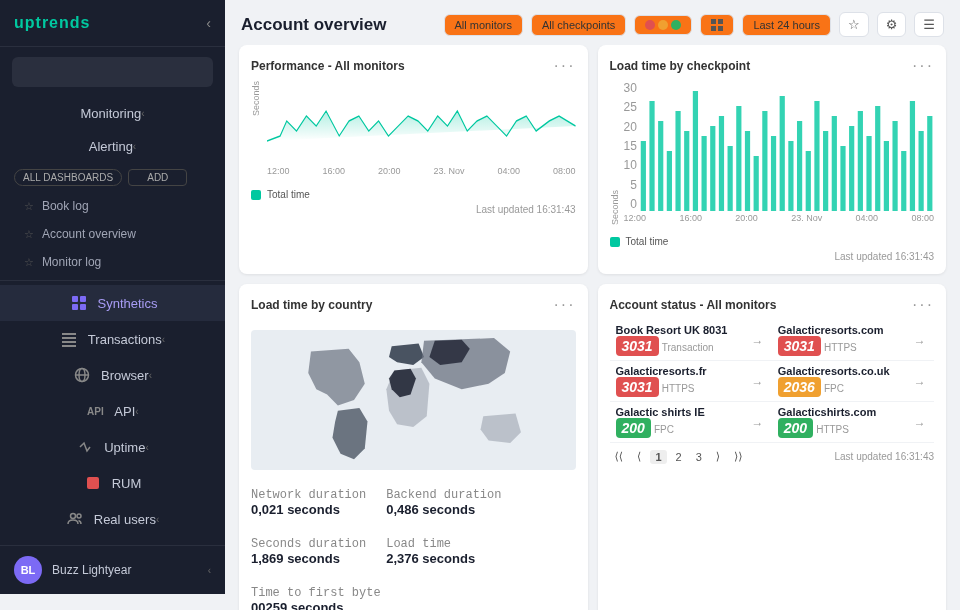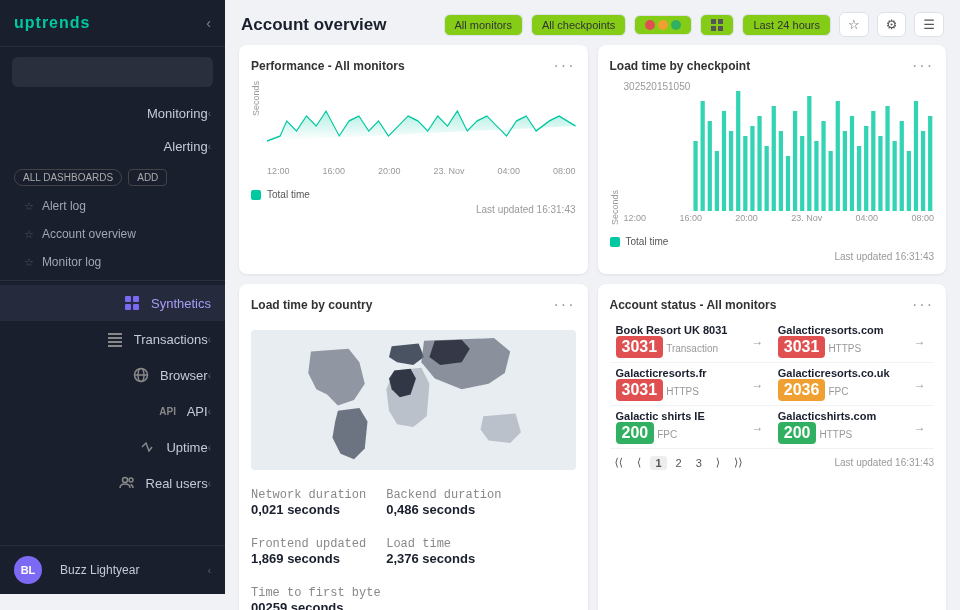--- a/index.html
+++ b/index.html
@@ -36,21 +36,21 @@
     }
     .sidebar-search {
       margin: 10px 12px;
       background: #2a2f3e;
       border-radius: 6px;
       height: 30px;
     }
     .sidebar-nav-item {
       display: flex;
       align-items: center;
-      justify-content: flex-end;
+      justify-content: center;
       padding: 9px 14px;
       cursor: pointer;
       color: #c5cad8;
       font-size: 13px;
     }
     .sidebar-nav-item .left { display: flex; align-items: center; gap: 10px; }
     .nav-icon { width: 18px; height: 18px; display: flex; align-items: center; justify-content: center; font-size: 14px; flex-shrink: 0; }
     .nav-icon.synthetics-icon { color: #7c6af5; }
     .nav-icon.rum-icon { color: #e05050; }
     .nav-chevron { font-size: 10px; color: #666; }
@@ -63,21 +63,21 @@
       color: #a0a5b5;
       font-size: 12px;
     }
     .sidebar-sub-item .star-icon { font-size: 11px; color: #555; }
     .sidebar-footer {
       margin-top: auto;
       border-top: 1px solid #2a2f3e;
       padding: 10px 14px;
       display: flex;
       align-items: center;
-      gap: 18px;
+      gap: 10px;
       cursor: pointer;
     }
     .avatar-circle {
       width: 28px; height: 28px;
       border-radius: 50%;
       background: #7c6af5;
       display: flex;
       align-items: center;
       justify-content: center;
       color: white;
@@ -100,21 +100,21 @@
       color: #aaa;
       cursor: pointer;
       background: transparent;
     }
     .add-btn {
       background: transparent;
       border: 1px solid #444;
       border-radius: 4px;
       color: #aaa;
       font-size: 10px;
-      padding: 2px 8px;
+      padding: 2px 18px;
       cursor: pointer;
     }
     .nav-item-active {
       color: #a89cf5 !important;
       padding-left: 16px;
     }
 
     
     #main {
       flex: 1;
@@ -125,21 +125,21 @@
     .main-topbar {
       display: flex;
       align-items: center;
       justify-content: space-between;
       padding: 12px 16px 8px;
       background: #f0f2f5;
     }
     .page-title { font-size: 17px; font-weight: 600; color: #1a1f2e; }
     .topbar-controls { display: flex; align-items: center; gap: 8px; }
     .ctrl-btn {
-      background: #84cc16;
+      background: #f97316;
       border: 1px solid #dde1e8;
       border-radius: 6px;
       padding: 4px 10px;
       font-size: 11px;
       color: #333;
       cursor: pointer;
       display: flex;
       align-items: center;
       gap: 4px;
     }
@@ -196,23 +196,24 @@
 
     
     .status-table { width: 100%; border-collapse: collapse; }
     .status-table td { padding: 4px 6px; font-size: 11px; }
     .status-table tr { border-bottom: 1px solid #f0f2f5; }
     .monitor-name { font-weight: 600; color: #1a1f2e; font-size: 11px; }
     .status-badge {
       display: inline-block;
       padding: 2px 6px;
       border-radius: 4px;
-      font-size: 16px;
+      font-size: 14px;
       font-weight: 700;
       color: white;
+      font-style: italic;
     }
     .badge-red { background: #e05050; }
     .badge-orange { background: #f0a030; }
     .badge-green { background: #30b060; }
     .monitor-type { color: #999; font-size: 10px; }
     .arrow-icon { color: #999; font-size: 12px; }
     .pagination { display: flex; align-items: center; gap: 4px; font-size: 11px; color: #555; margin-top: 6px; }
     .page-btn { cursor: pointer; padding: 1px 5px; border-radius: 3px; }
     .page-btn.active { background: #eee; font-weight: 600; }
 
@@ -242,21 +243,21 @@
     <span class="nav-chevron">‹</span>
   </div>
 
   <div class="dashboards-toolbar">
     <button class="dash-btn">ALL DASHBOARDS</button>
     <button class="add-btn">ADD</button>
   </div>
 
   <div class="sidebar-sub-item">
     <span class="star-icon">☆</span>
-    <span>Alert log</span>
+    <span>Book log</span>
   </div>
   <div class="sidebar-sub-item">
     <span class="star-icon">☆</span>
     <span>Account overview</span>
   </div>
   <div class="sidebar-sub-item">
     <span class="star-icon">☆</span>
     <span>Monitor log</span>
   </div>
 
@@ -318,20 +319,30 @@
       <span class="nav-icon">
         <svg width="16" height="16" viewBox="0 0 16 16" fill="none" stroke="#888" stroke-width="1.5">
             <polyline points="3,8 7,4 10,12 13,8"></polyline>
           </svg>
       </span>
       <span>Uptime</span>
     </span>
     <span class="nav-chevron">‹</span>
   </div>
 
+  <div class="sidebar-nav-item">
+    <span class="left">
+      <span class="nav-icon rum-icon">
+        <svg width="16" height="16" viewBox="0 0 16 16" fill="#e05050">
+            <rect x="2" y="2" width="12" height="12" rx="2"></rect>
+          </svg>
+      </span>
+      <span>RUM</span>
+    </span>
+  </div>
 
   <div class="sidebar-nav-item">
     <span class="left">
       <span class="nav-icon">
         <svg width="16" height="16" viewBox="0 0 16 16" fill="none" stroke="#888" stroke-width="1.5">
             <circle cx="6" cy="5" r="2.5"></circle>
             <path d="M1 13c0-2.5 2-4 5-4s5 1.5 5 4"></path>
             <circle cx="12" cy="5" r="2"></circle>
             <path d="M14 13c0-1.5-1-3-2.5-3.5"></path>
           </svg>
@@ -416,21 +427,21 @@
     <div class="card">
       <div class="card-header">
         <span class="card-title">Load time by checkpoint</span>
         <span class="card-menu">···</span>
       </div>
       <div style="display:flex;gap:4px;">
         <div style="font-size:9px;color:#999;writing-mode:vertical-rl;transform:rotate(180deg);">Seconds</div>
         <div style="flex:1;">
 
           <div style="display:flex;gap:0;">
-            <div style="display:flex;flex-direction:row;justify-content:space-between;font-size:10px;color:#999;height:130px;padding-right:2px;text-align:right;">
+            <div style="display:flex;flex-direction:column;justify-content:space-between;font-size:12px;color:#999;height:130px;padding-right:2px;text-align:right;">
               <span>30</span>
                 <span>25</span>
                 <span>20</span>
                 <span>15</span>
                 <span>10</span>
                 <span>5</span>
                 <span>0</span>
             </div>
             <svg width="100%" height="130" viewBox="0 0 340 130" preserveAspectRatio="none">
 
@@ -515,21 +526,21 @@
       <div class="map-stats">
         <div class="stat-item">
           <span class="stat-label">Network duration</span>
           <span class="stat-value">0,021 seconds</span>
         </div>
         <div class="stat-item">
           <span class="stat-label">Backend duration</span>
           <span class="stat-value">0,486 seconds</span>
         </div>
         <div class="stat-item">
-          <span class="stat-label">Frontend updated</span>
+          <span class="stat-label">Seconds duration</span>
           <span class="stat-value">1,869 seconds</span>
         </div>
         <div class="stat-item">
           <span class="stat-label">Load time</span>
           <span class="stat-value">2,376 seconds</span>
         </div>
         <div class="stat-item">
           <span class="stat-label">Time to first byte</span>
           <span class="stat-value">00259 seconds</span>
         </div>

